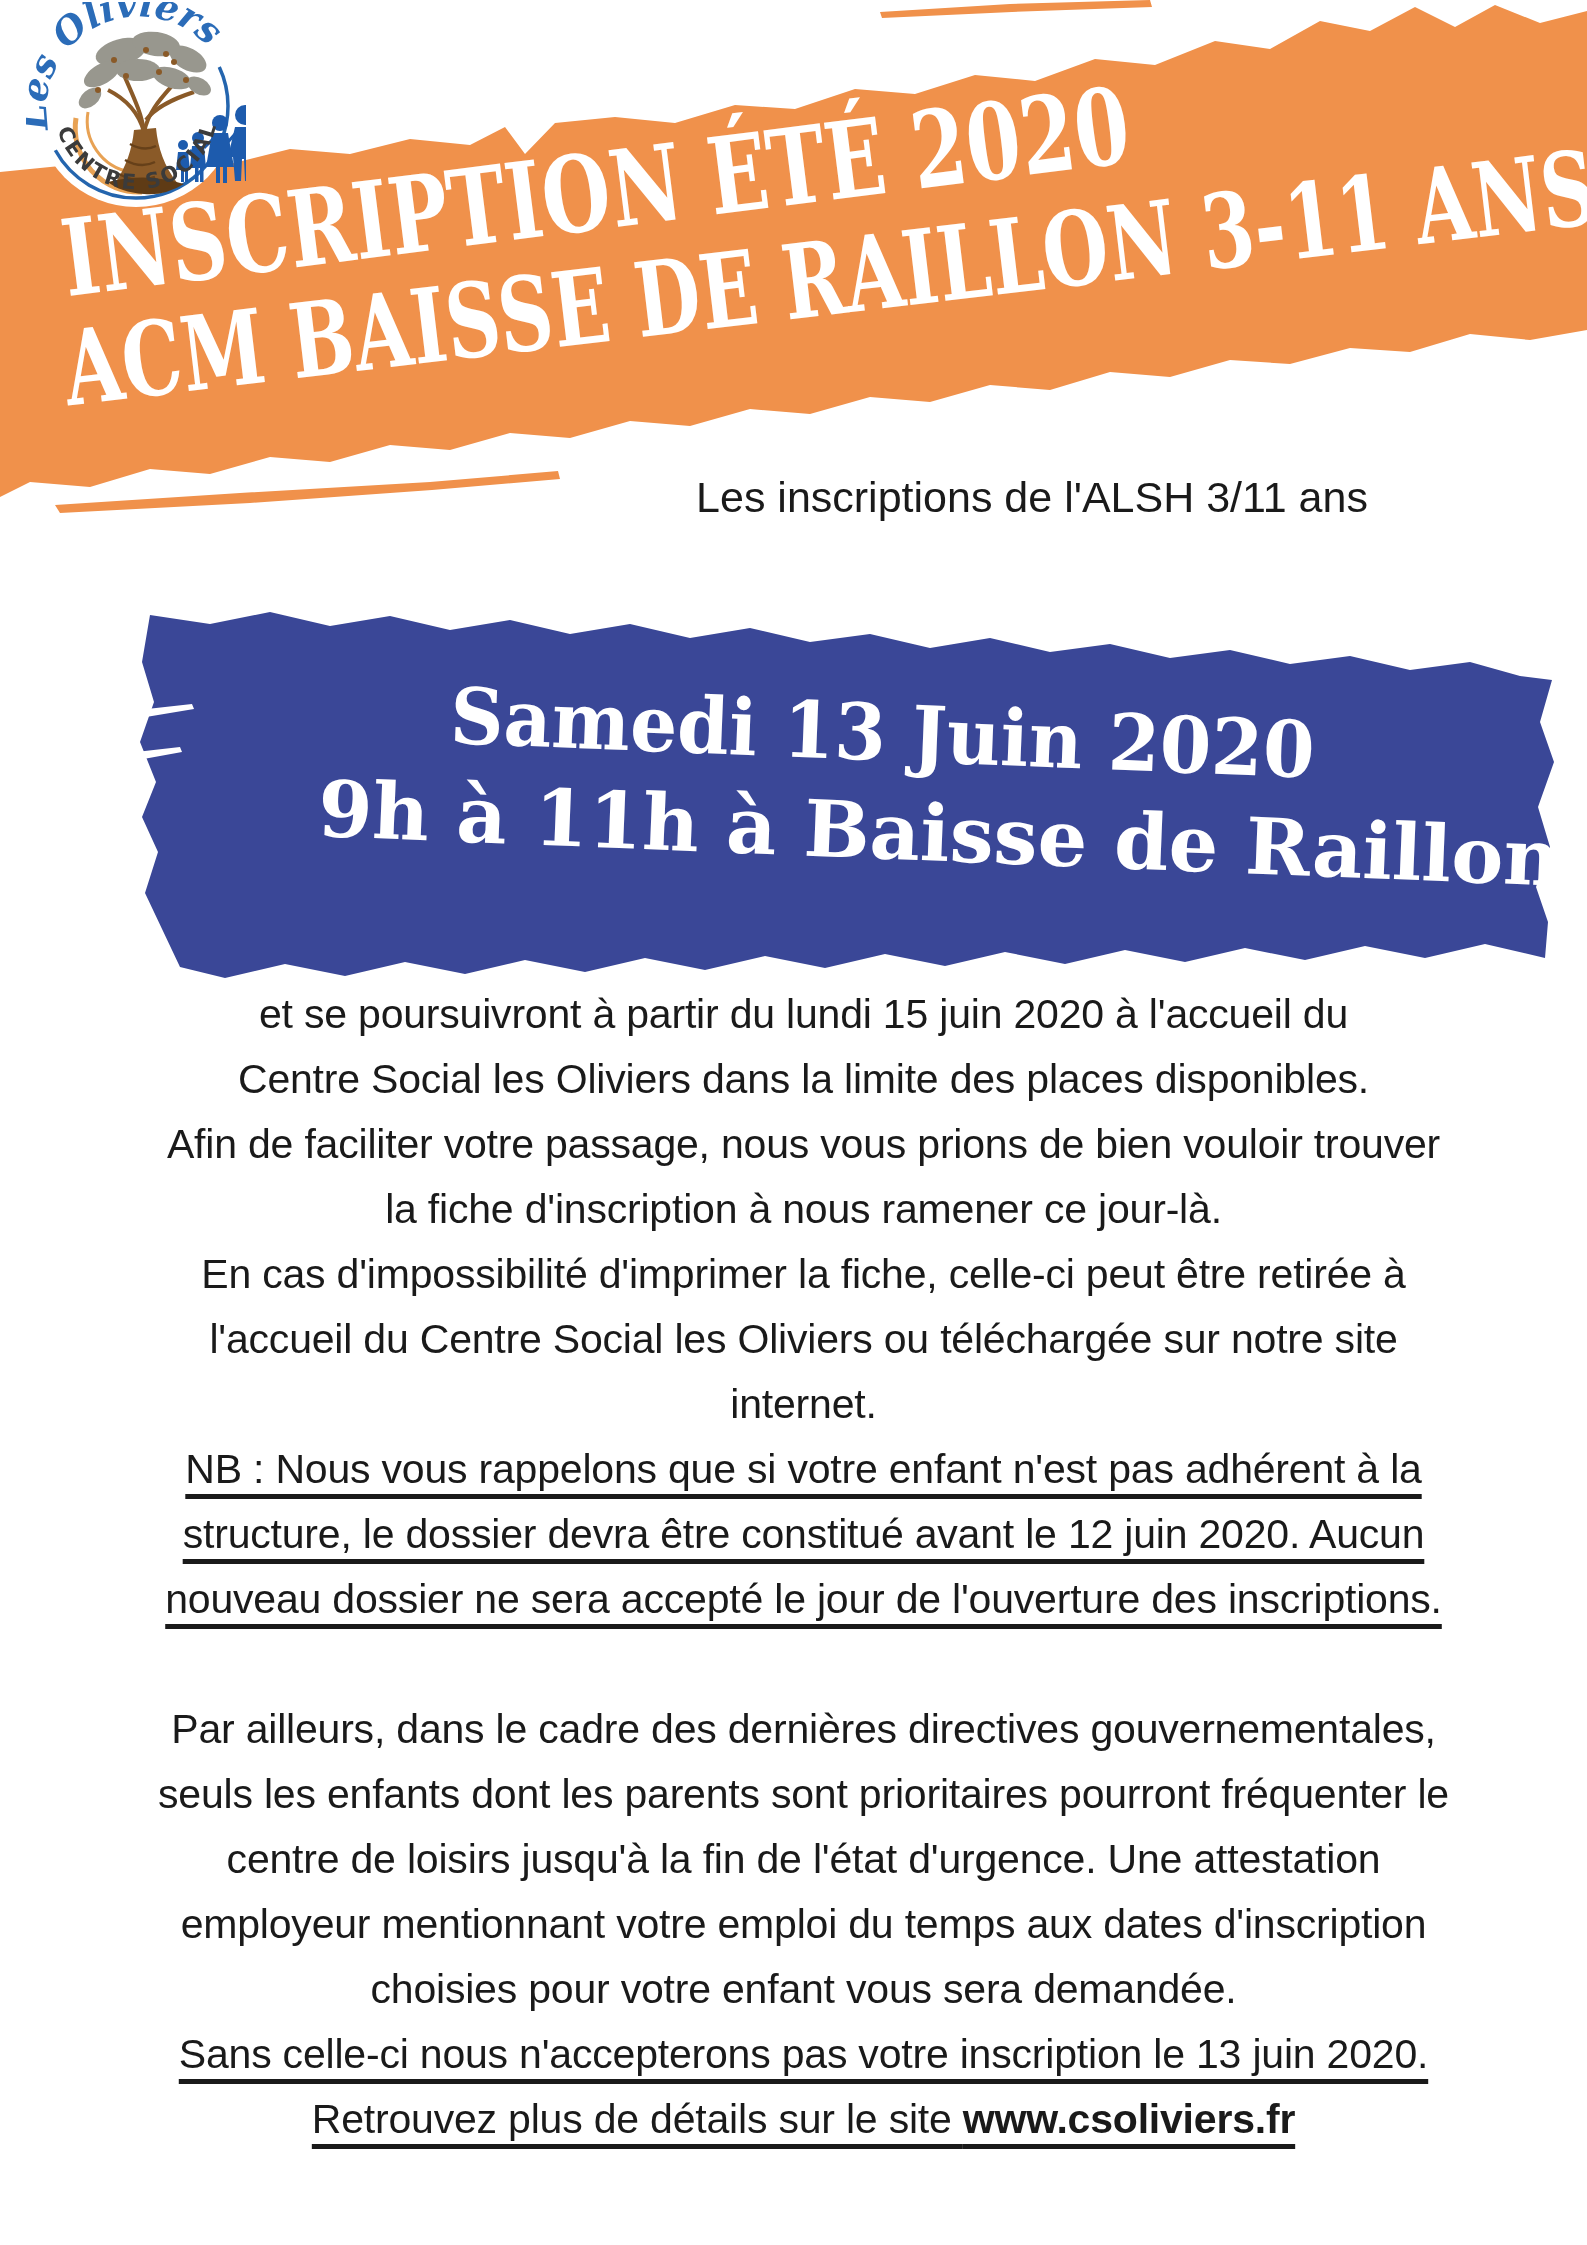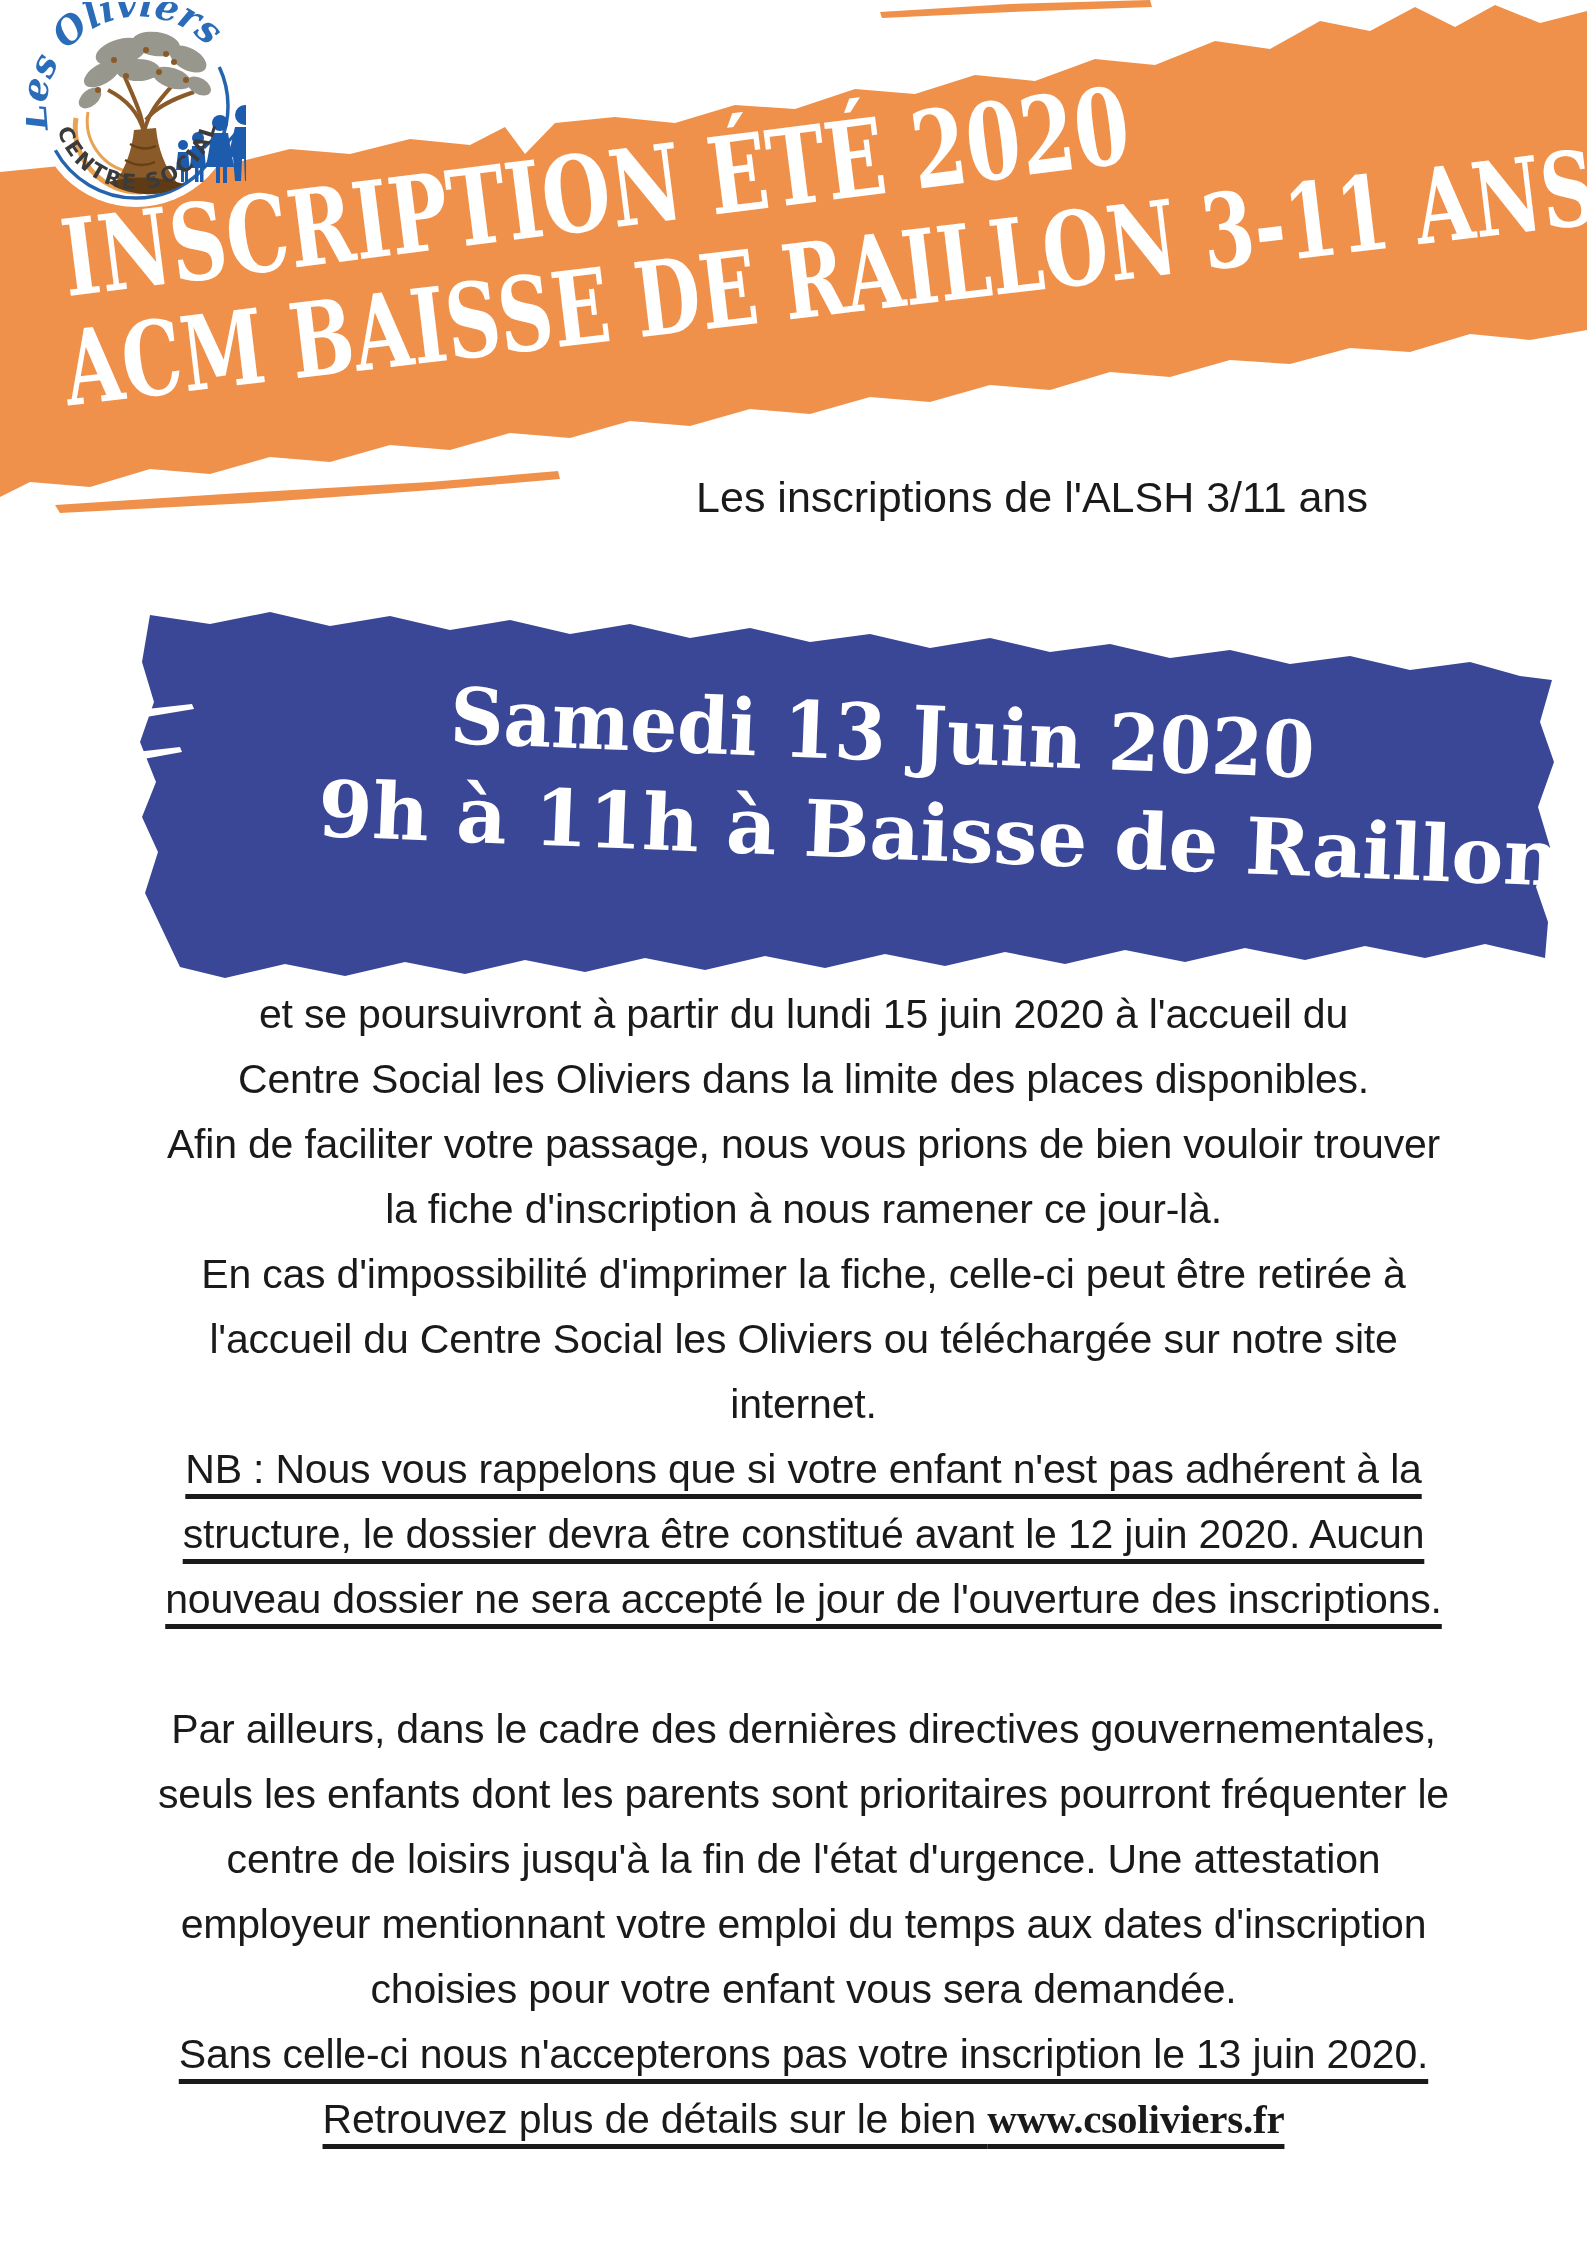--- a/index.html
+++ b/index.html
@@ -44,21 +44,21 @@
 
   .main{
     position:absolute;z-index:2;
     left:10px;top:982px;width:1587px;
     text-align:center;font-size:41px;line-height:65px;
     letter-spacing:-0.2px;color:#1a1a1a;
   }
   .line{white-space:nowrap;}
   .u{text-decoration:underline;text-decoration-thickness:5px;text-underline-offset:11px;}
   .spacer{height:65px;}
-  .site{font-weight:bold;font-family:Liberation Serif, serif;}
+  .site{font-weight:bold;}
 </style>
 </head>
 <body>
 
 <div class="page">
 
   <svg class="banner-orange" width="1587" height="545" viewBox="0 0 1587 545">
     <polygon fill="#F0914B" points="
       0,172 60,166 110,176 170,158 230,164 290,149 350,154 410,139 470,145
       505,127 525,154 555,123 615,117 675,123 735,105 795,109 855,89 915,94
@@ -181,16 +181,16 @@
     <div class="line u">NB : Nous vous rappelons que si votre enfant n'est pas adhérent à la</div>
     <div class="line u">structure, le dossier devra être constitué avant le 12 juin 2020. Aucun</div>
     <div class="line u">nouveau dossier ne sera accepté le jour de l'ouverture des inscriptions.</div>
     <div class="spacer"></div>
     <div class="line">Par ailleurs, dans le cadre des dernières directives gouvernementales,</div>
     <div class="line">seuls les enfants dont les parents sont prioritaires pourront fréquenter le</div>
     <div class="line">centre de loisirs jusqu'à la fin de l'état d'urgence. Une attestation</div>
     <div class="line">employeur mentionnant votre emploi du temps aux dates d'inscription</div>
     <div class="line">choisies pour votre enfant vous sera demandée.</div>
     <div class="line u">Sans celle-ci nous n'accepterons pas votre inscription le 13 juin 2020.</div>
-    <div class="line u"><span>Retrouvez plus de détails sur le bien </span><span class="site">www.csoliviers.fr</span></div>
+    <div class="line u"><span>Retrouvez plus de détails sur le site </span><span class="site">www.csoliviers.fr</span></div>
   </div>
 
 </div>
 
 </body></html>

